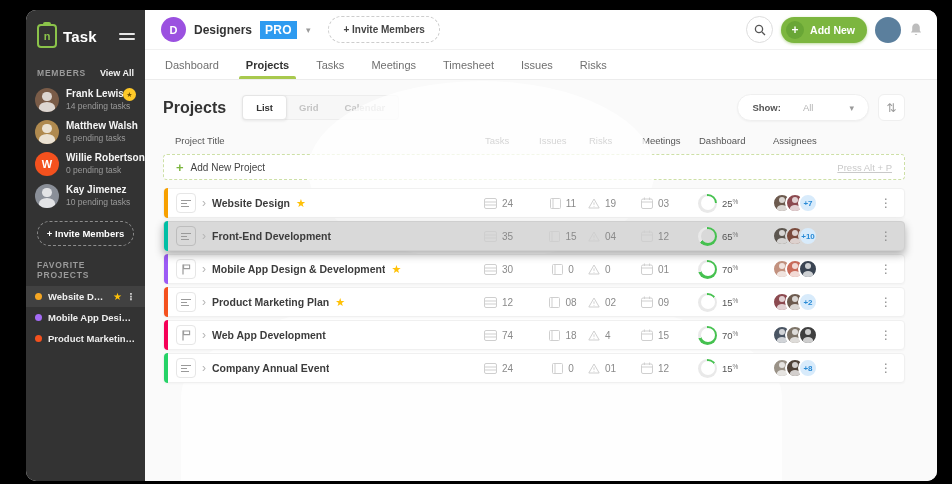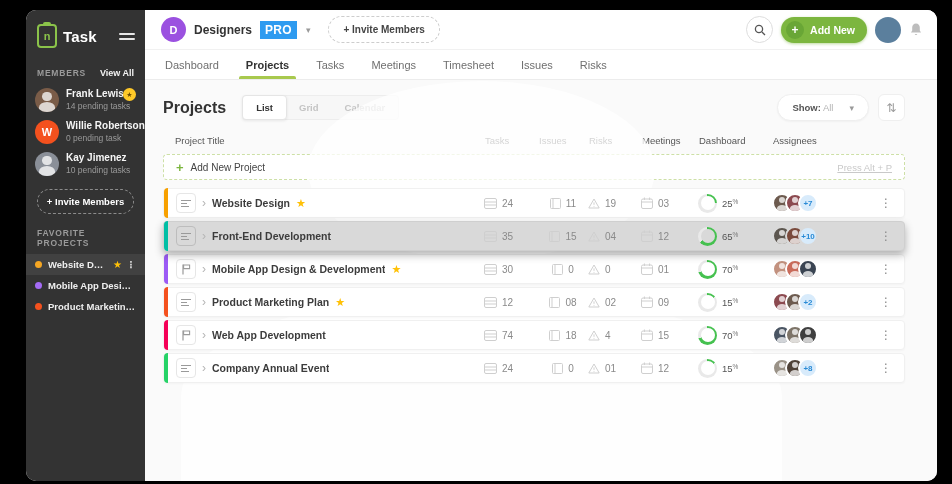--- a/index.html
+++ b/index.html
@@ -89,21 +89,21 @@
 
   .content { flex:1; padding:10px 32px 0 18px; }
 
   .toolbar { display:flex; align-items:center; margin:4px 0 14px 0; }
   .page-title { font-size:16px; font-weight:bold; color:#333; margin-right:16px; }
   .segmented { display:flex; border:1px solid #ededed; border-radius:4px; background:#f7f7f7; }
   .seg { padding:6px 13px; font-size:9.5px; color:#c4c4c4; font-weight:bold; cursor:pointer; }
   .seg.active { background:#fff; color:#333; border:1px solid #e5e5e5; border-radius:4px;
     margin:-1px; box-shadow:0 1px 3px rgba(0,0,0,.08); }
   .toolbar-spacer { flex:1; }
-  .show-pill { display:flex; align-items:center; gap:16px; background:#fff; border:1px solid #efefef;
+  .show-pill { display:flex; align-items:center; gap:36px; background:#fff; border:1px solid #efefef;
     border-radius:16px; padding:7px 14px; cursor:pointer; box-shadow:0 1px 2px rgba(0,0,0,.04); }
   .show-label { font-size:9.5px; color:#555; font-weight:bold; }
   .show-value { font-size:9.5px; color:#b5b5b5; margin-left:-14px; }
   .show-chevron { color:#9a9a9a; font-size:9px; }
   .sort-btn { margin-left:9px; width:27px; height:27px; border-radius:6px; border:1px solid #efefef;
     background:#fff; color:#9a9a9a; font-size:12px; cursor:pointer;
     display:flex; align-items:center; justify-content:center; }
 
   
   .cell-tasks{width:54px;} .cell-issues{width:50px;justify-content:center;} .cell-risks{width:53px;}
@@ -175,20 +175,28 @@
     <div id="members">
   <div class="member">
     <span class="m-avatar ph" style="background: rgb(122, 92, 72);"></span>
     <span class="m-info">
       <div class="m-name">Frank Lewis</div>
       <div class="m-sub">14 pending tasks</div>
     </span>
     <span class="m-badge" style="display: flex;">★</span>
   </div>
 
+  <div class="member">
+    <span class="m-avatar ph" style="background: rgb(176, 138, 79);"></span>
+    <span class="m-info">
+      <div class="m-name">Matthew Walsh</div>
+      <div class="m-sub">6 pending tasks</div>
+    </span>
+
+  </div>
 
   <div class="member">
     <span class="m-avatar letter-avatar" style="background: rgb(244, 81, 30);">W</span>
     <span class="m-info">
       <div class="m-name">Willie Robertson</div>
       <div class="m-sub">0 pending task</div>
     </span>
 
   </div>
 

